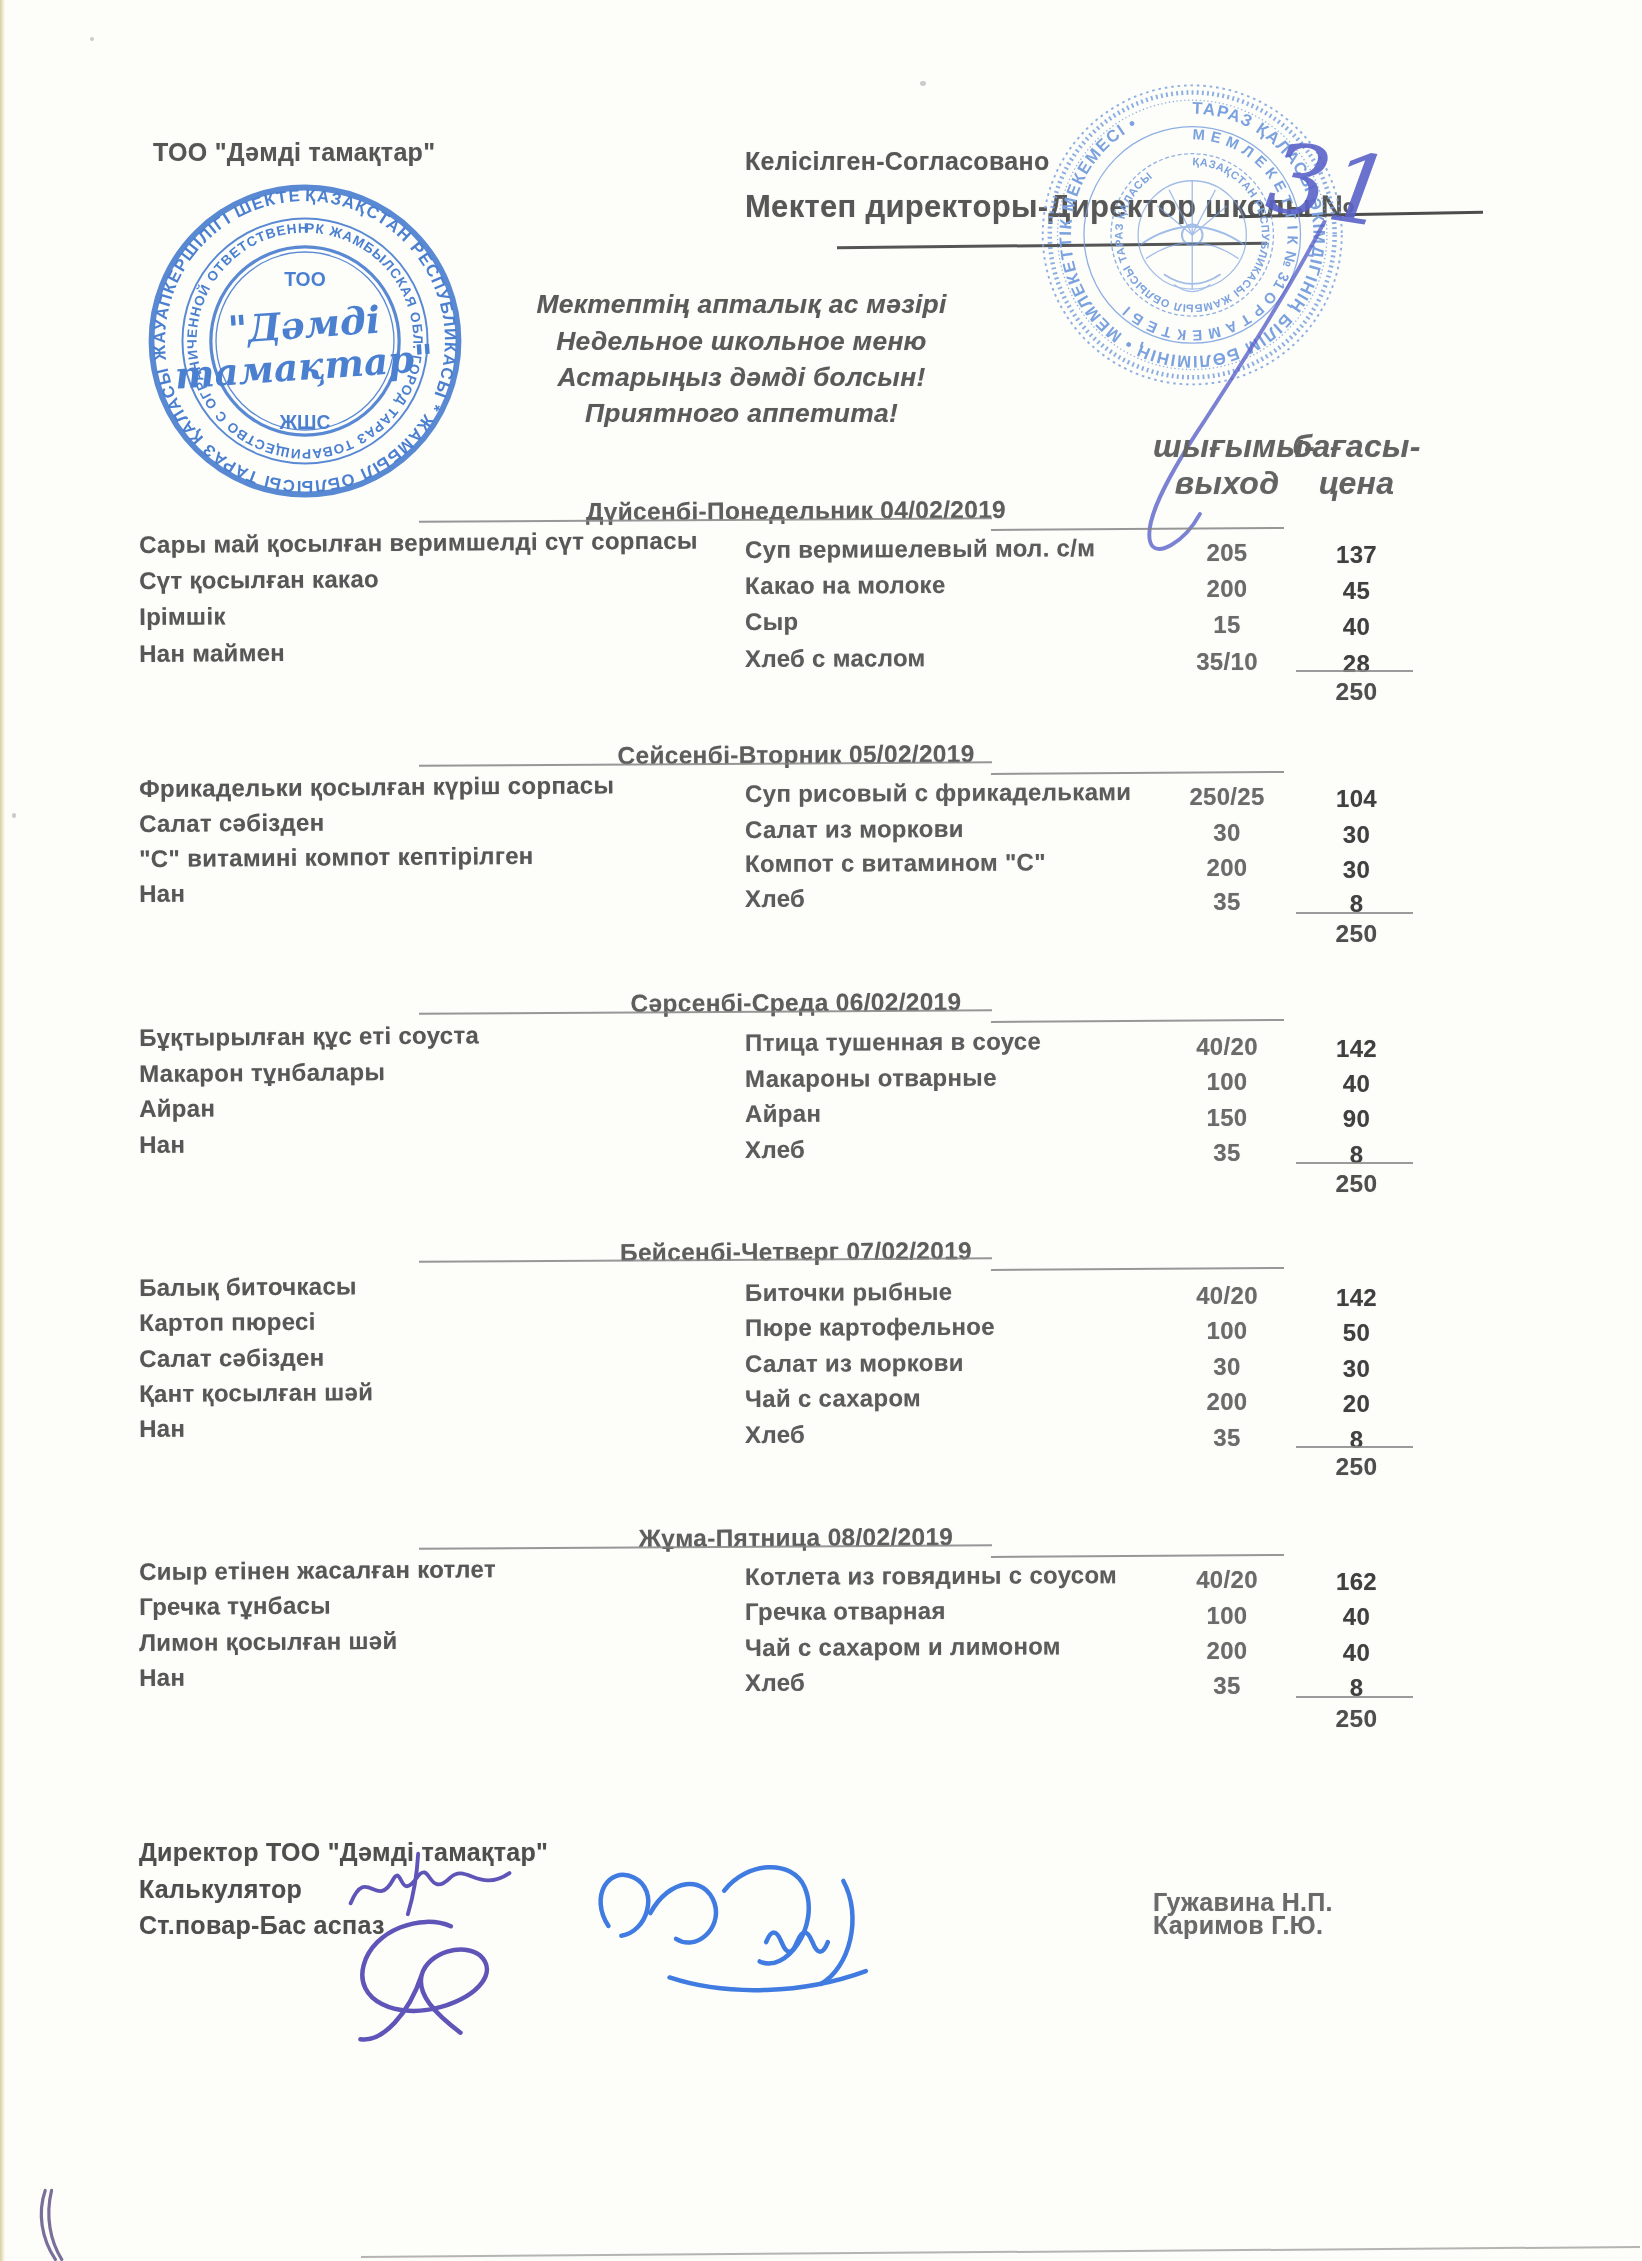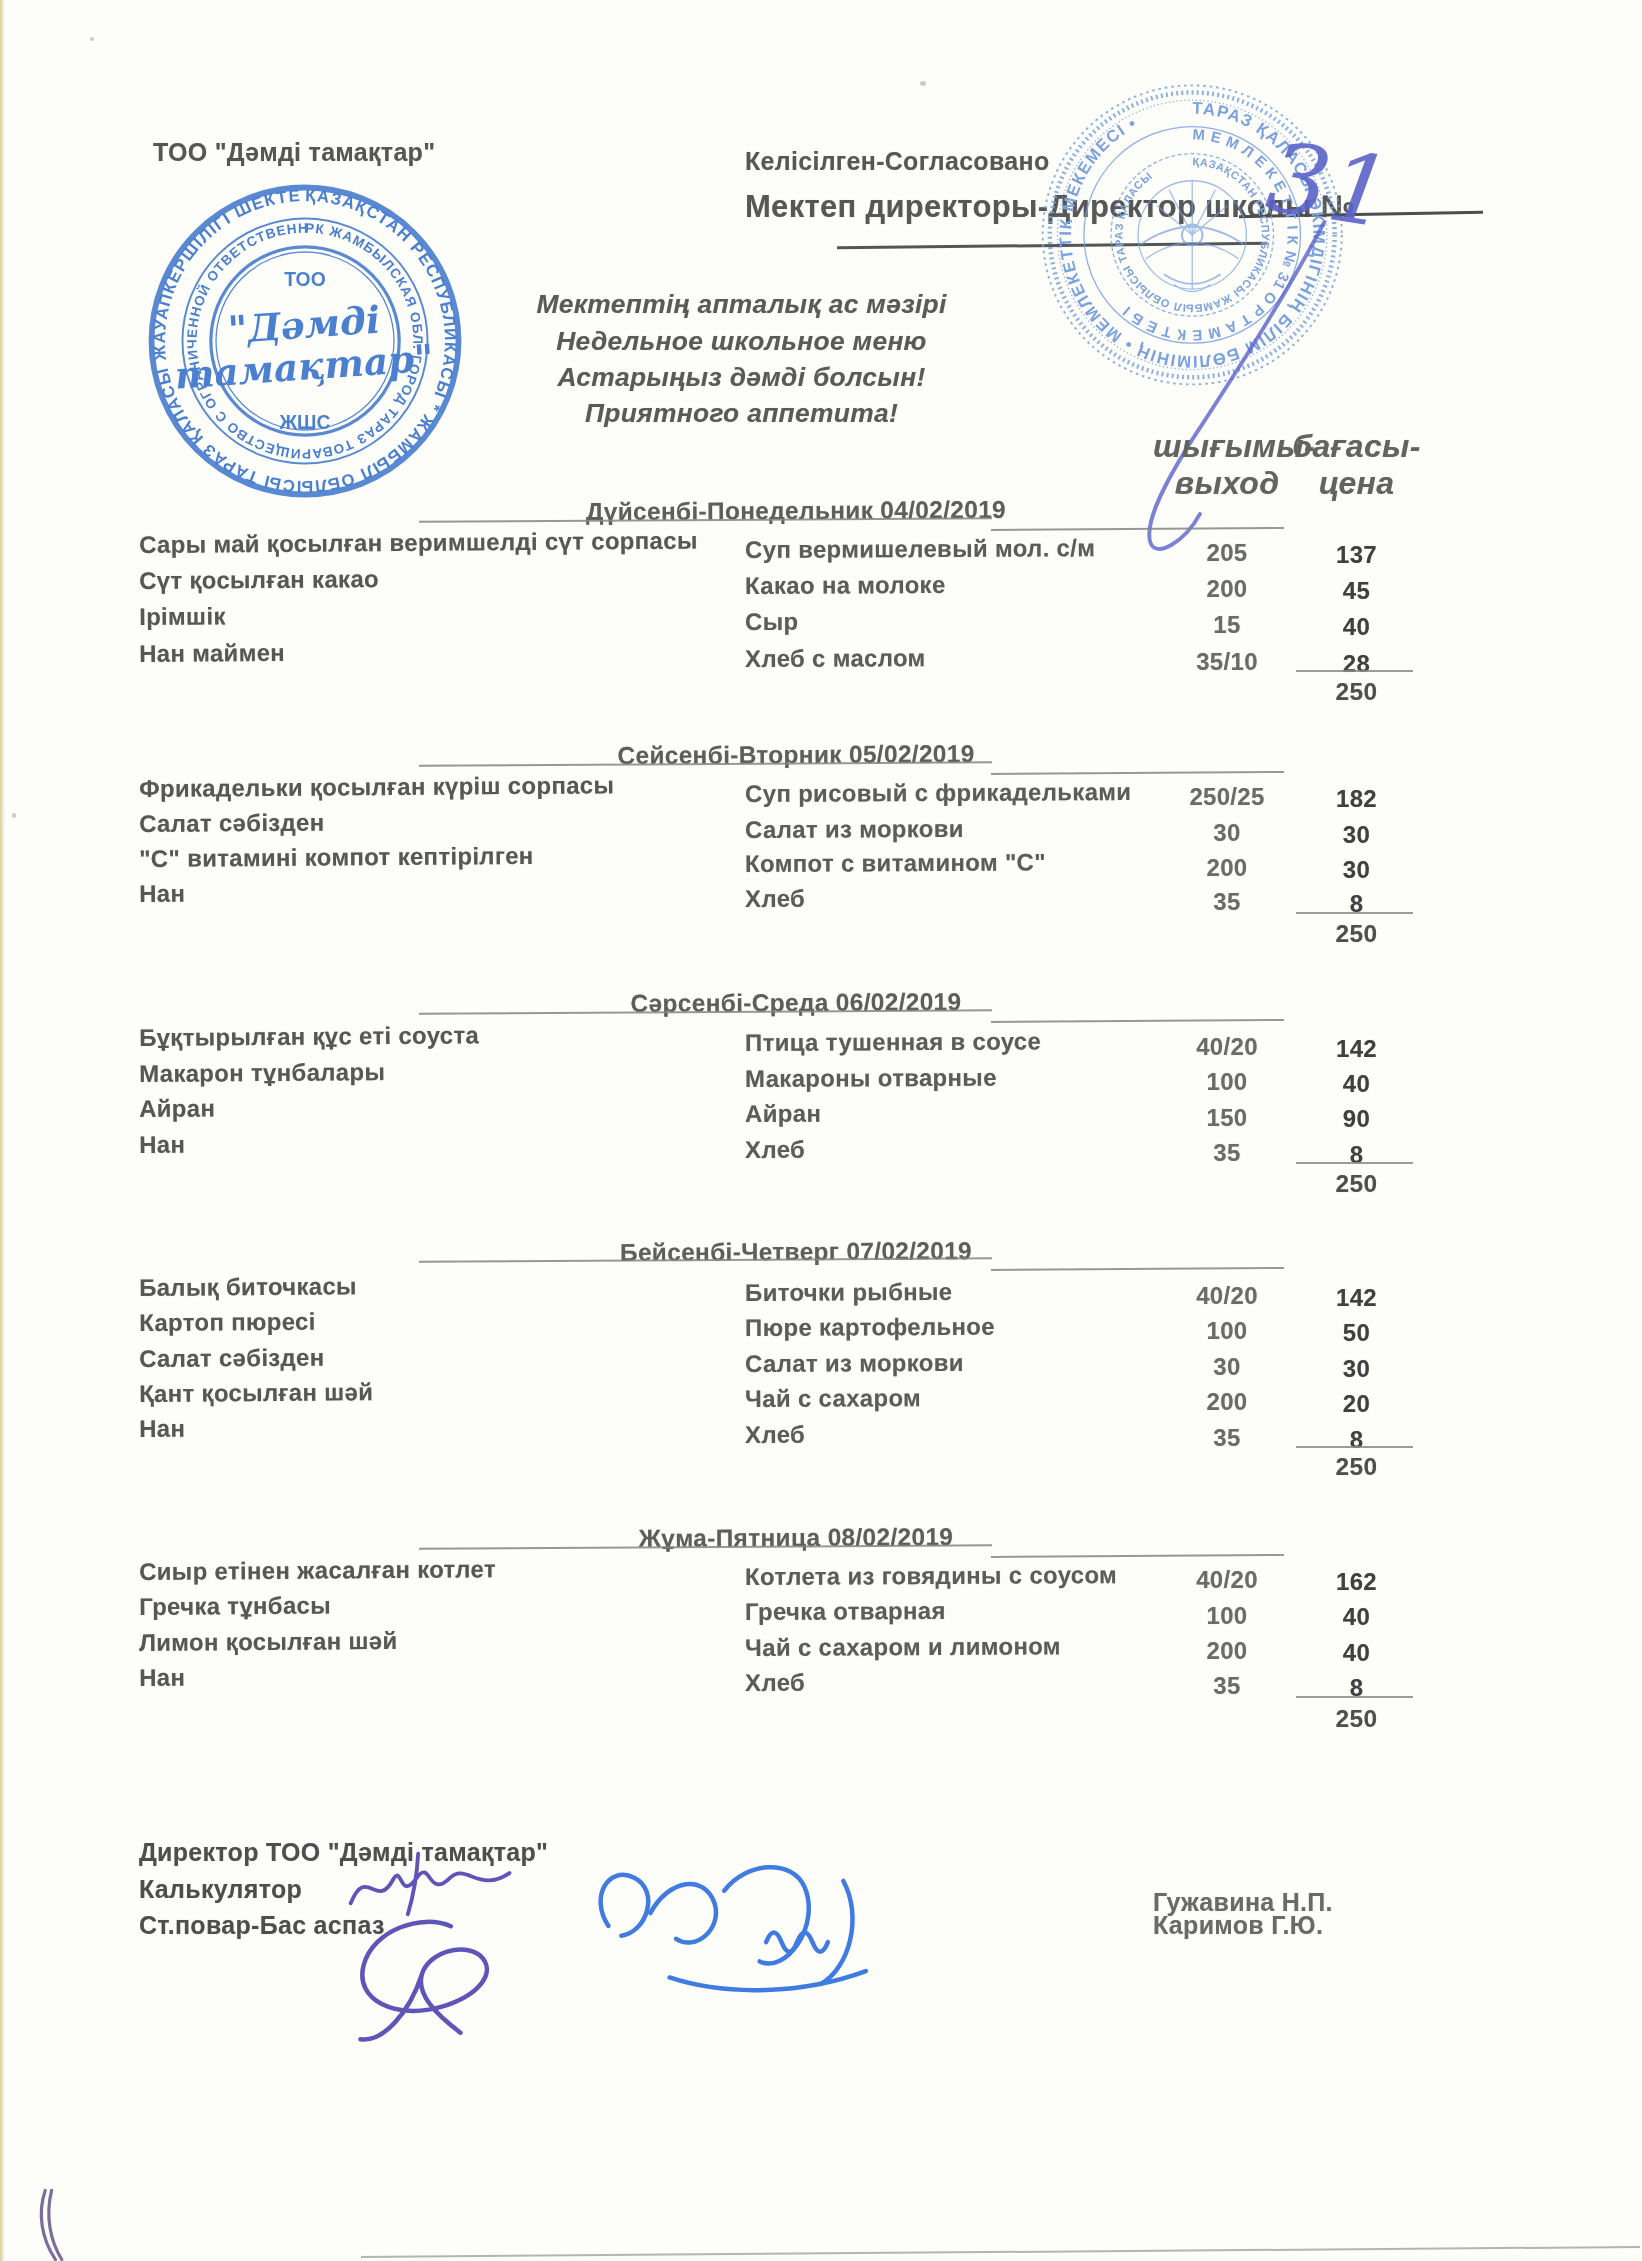--- a/index.html
+++ b/index.html
@@ -146,21 +146,21 @@
   <div class="abs t cell price" style="top:650px;">28</div>
   <div class="abs total-line" style="top:670px;"></div>
   <div class="abs t total" style="top:678px;">250</div>
 
   <div class="abs t day-title" style="top:741px;">Сейсенбі-Вторник 05/02/2019</div>
   <div class="abs rule" style="left:419px;top:763px;width:573px;transform:rotate(-.35deg);"></div>
   <div class="abs rule" style="left:991px;top:772px;width:293px;transform:rotate(-.4deg);"></div>
   <div class="abs t cell kk" style="top:775px;">Фрикадельки қосылған күріш сорпасы</div>
   <div class="abs t cell ru" style="top:780px;">Суп рисовый с фрикадельками</div>
   <div class="abs t cell out" style="top:783px;">250/25</div>
-  <div class="abs t cell price" style="top:785px;">182</div>
+  <div class="abs t cell price" style="top:785px;">104</div>
   <div class="abs t cell kk" style="top:810px;">Салат сәбізден</div>
   <div class="abs t cell ru" style="top:816px;">Салат из моркови</div>
   <div class="abs t cell out" style="top:819px;">30</div>
   <div class="abs t cell price" style="top:821px;">30</div>
   <div class="abs t cell kk" style="top:845px;">"С" витамині компот кептірілген</div>
   <div class="abs t cell ru" style="top:850px;">Компот с витамином "С"</div>
   <div class="abs t cell out" style="top:854px;">200</div>
   <div class="abs t cell price" style="top:856px;">30</div>
   <div class="abs t cell kk" style="top:880px;">Нан</div>
   <div class="abs t cell ru" style="top:885px;">Хлеб</div>

